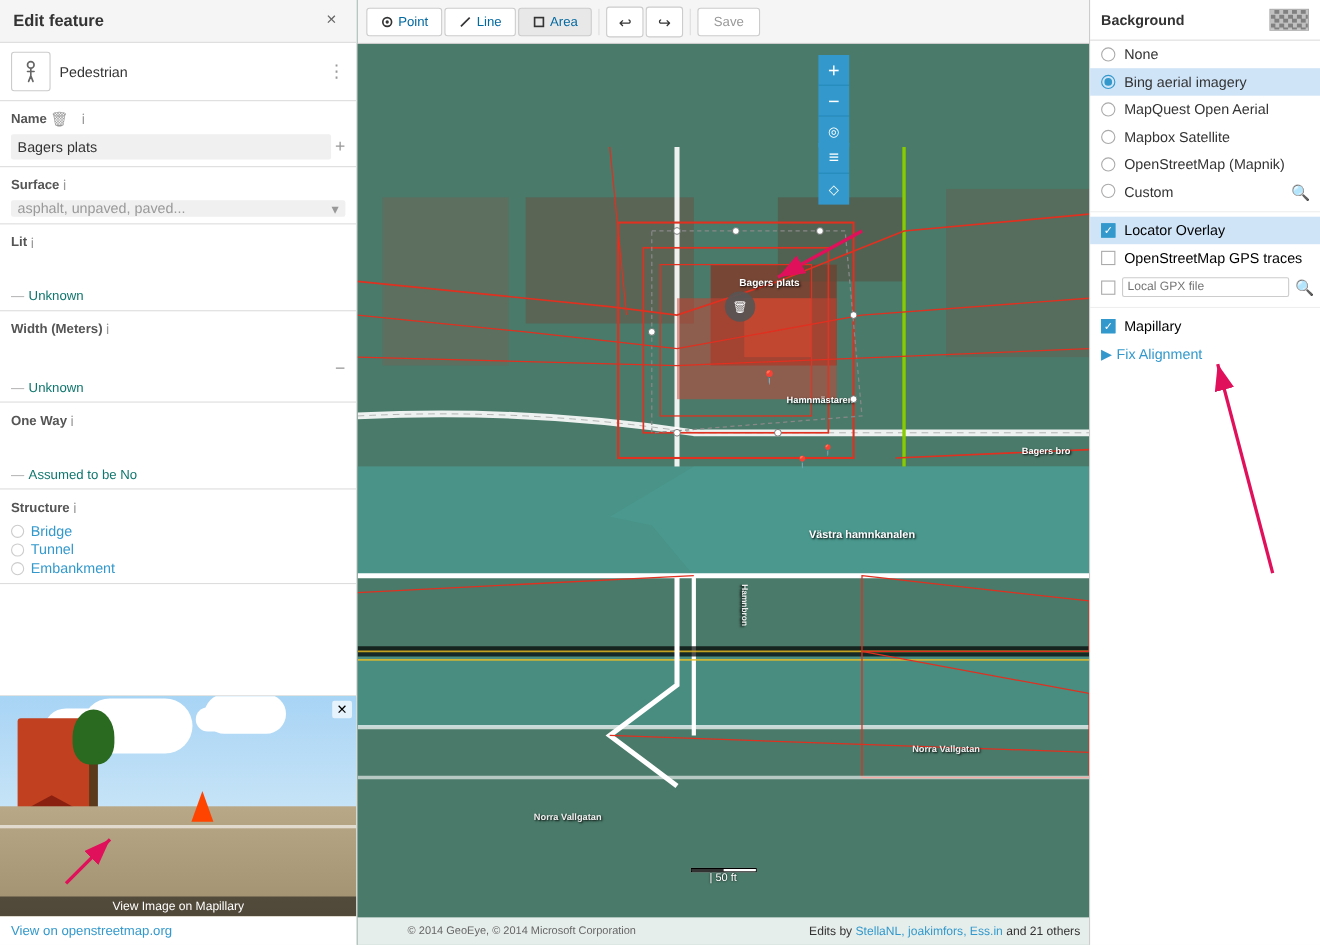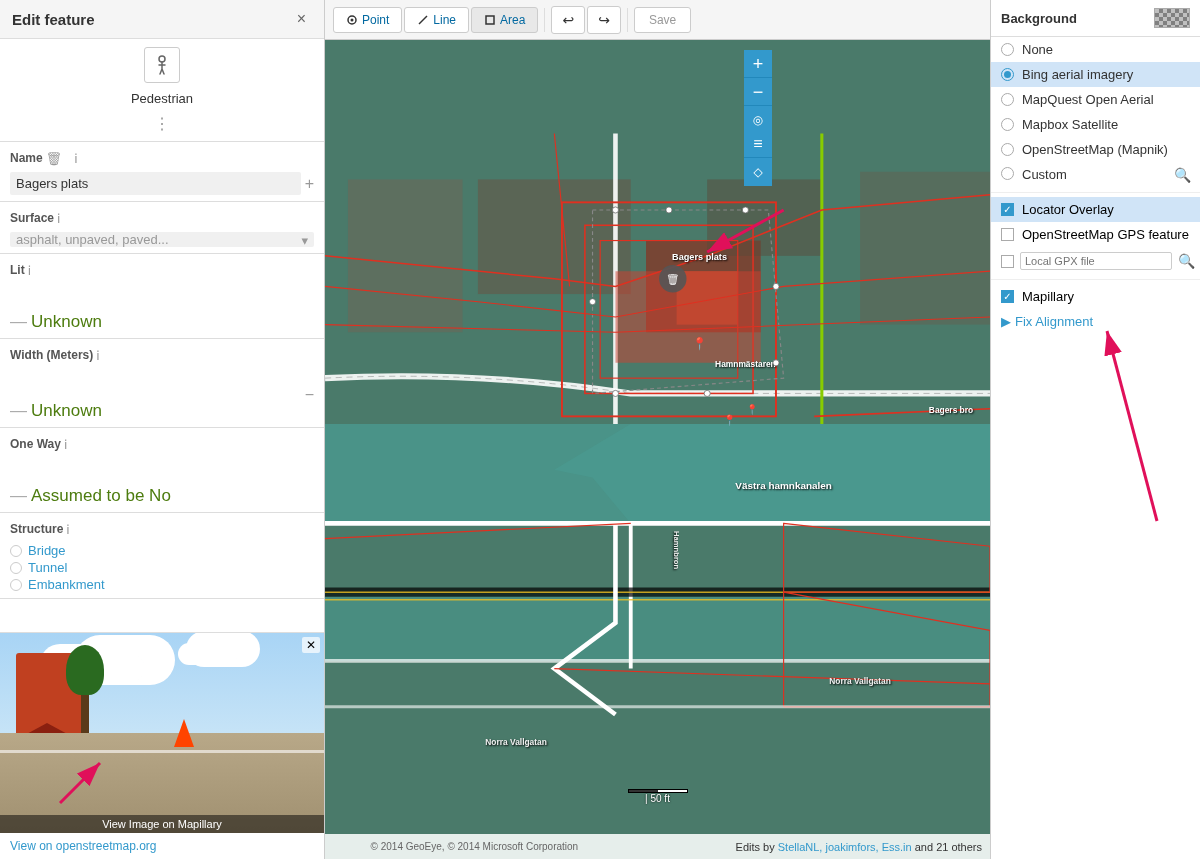--- a/index.html
+++ b/index.html
@@ -41,21 +41,20 @@
       padding: 2px 6px;
     }
 
     
     #feature-type-row {
       display: flex;
       align-items: center;
       padding: 8px 10px;
       border-bottom: 1px solid #ddd;
       gap: 8px;
-      flex-direction: column;
     }
 
     #feature-icon-box {
       width: 36px;
       height: 36px;
       border: 1px solid #ccc;
       display: flex;
       align-items: center;
       justify-content: center;
       border-radius: 3px;
@@ -160,22 +159,22 @@
 
     .dash-btn {
       background: none;
       border: none;
       color: #999;
       cursor: pointer;
       font-size: 16px;
     }
 
     .unknown-value {
-      color: #4d7c0f;
-      font-size: 17px;
+      color: #0f766e;
+      font-size: 12px;
       display: flex;
       align-items: center;
       gap: 4px;
       margin-top: 32px;
     }
 
     .unknown-value::before {
       content: '—';
       color: #aaa;
     }
@@ -1084,21 +1083,21 @@
 
   <div class="divider"></div>
 
   <div class="overlay-option selected">
     <div class="checkbox-square checked">✓</div>
     <span>Locator Overlay</span>
   </div>
 
   <div class="overlay-option">
     <div class="checkbox-square"></div>
-    <span>OpenStreetMap GPS feature</span>
+    <span>OpenStreetMap GPS traces</span>
   </div>
 
   <div class="gpx-row">
     <div class="checkbox-square"></div>
     <input class="gpx-input" type="text" placeholder="Local GPX file" style="">
     <button style="background:none;border:none;cursor:pointer;font-size:14px;color:#888">🔍</button>
 
   </div>
 
   <div class="divider"></div>

